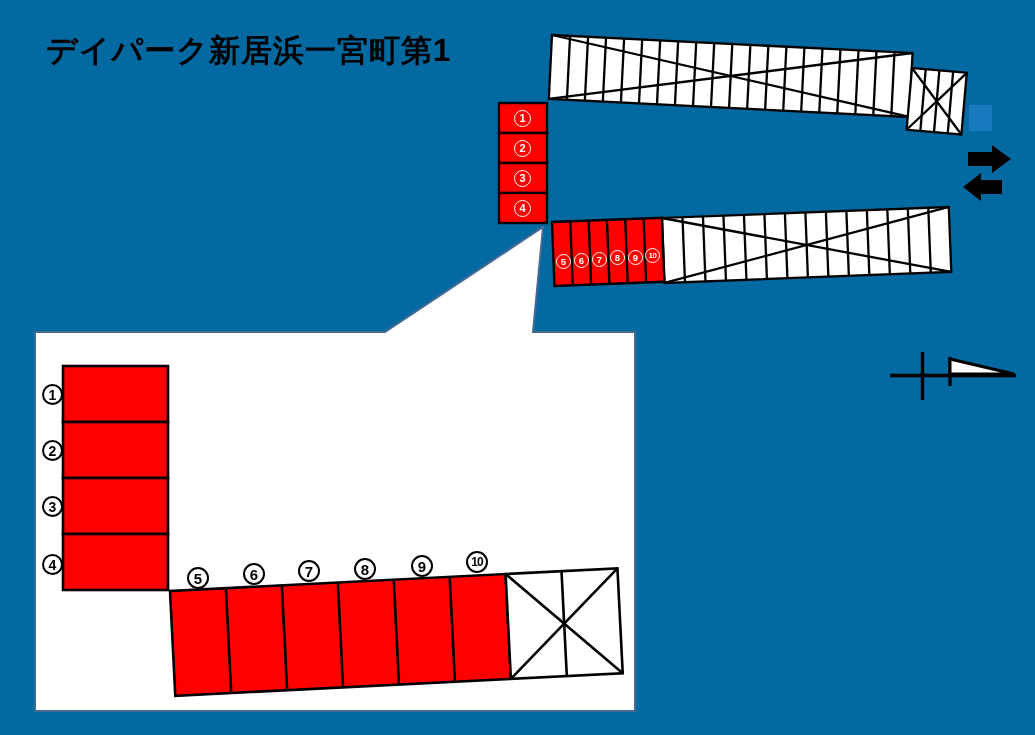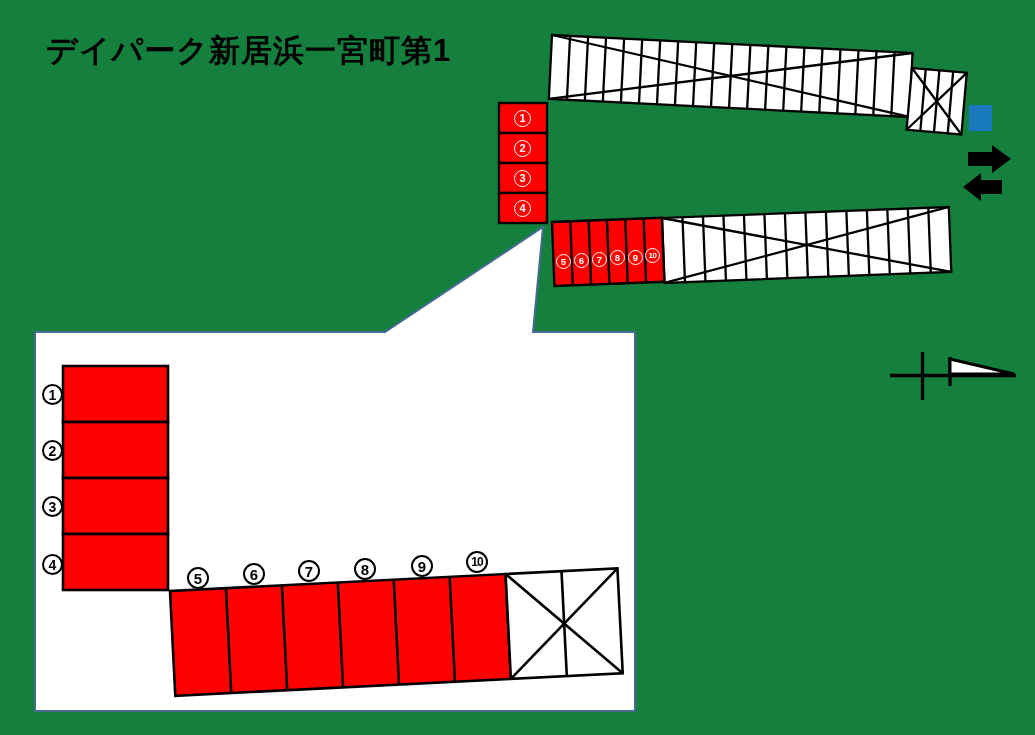--- a/index.html
+++ b/index.html
@@ -1,16 +1,16 @@
 <!DOCTYPE html>
 <html><head>
 <meta charset="utf-8">
 <style>
   html,body{margin:0;padding:0;background:#fff;}
-  .stage{position:relative;width:1035px;height:735px;background:#15803d;overflow:hidden;
+  .stage{position:relative;width:1035px;height:735px;background:#0369a1;overflow:hidden;
          font-family:"Liberation Sans","DejaVu Sans",sans-serif;}
   .title{position:absolute;left:46px;top:30px;font-size:31px;font-weight:bold;color:#000;
          letter-spacing:1px;white-space:nowrap;}
   svg.layer{position:absolute;left:0;top:0;}
   .lbl{position:absolute;border-radius:50%;display:flex;align-items:center;justify-content:center;
        font-weight:bold;box-sizing:border-box;line-height:1;}
   .c-ov-col{width:17px;height:17px;border:1.6px solid #fff;color:#fff;font-size:11px;}
   .c-ov-row{width:15px;height:15px;border:1.4px solid #fff;color:#fff;font-size:9.5px;}
   .c-ov-row.ten{font-size:8px;letter-spacing:-0.5px;}
   .c-dt-col{width:21px;height:21px;border:2px solid #000;color:#000;font-size:14px;}

